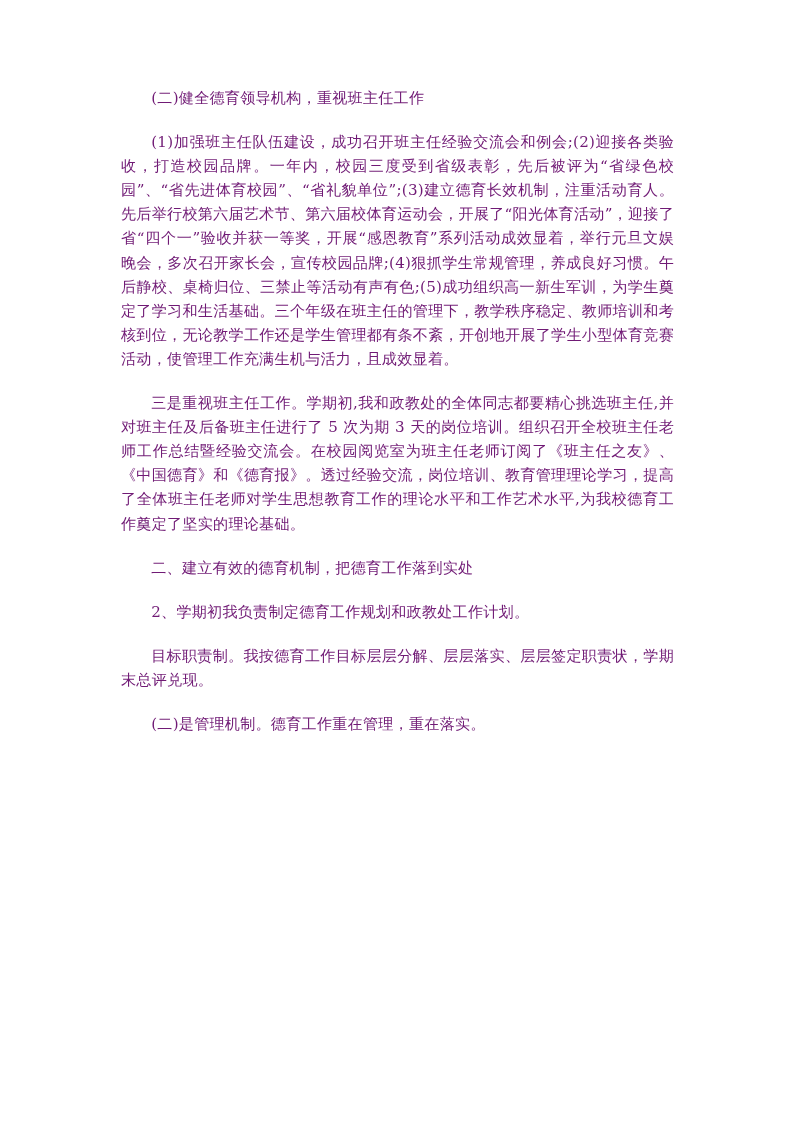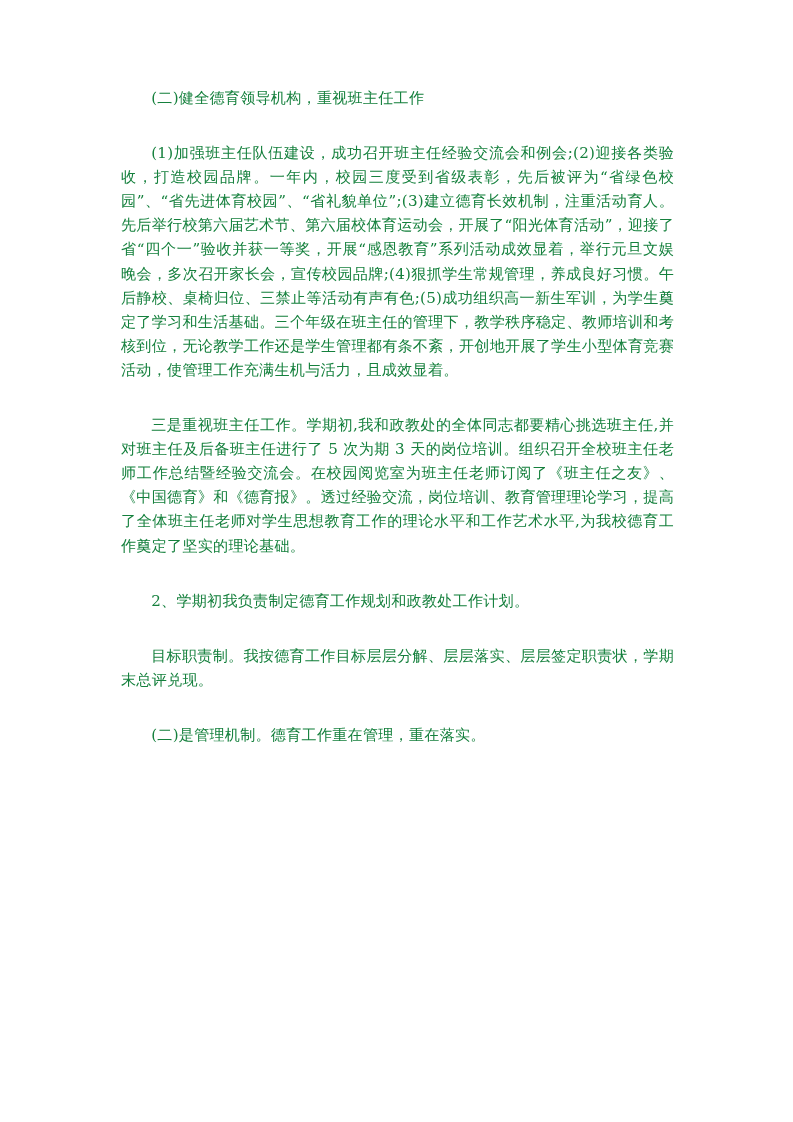--- a/index.html
+++ b/index.html
@@ -32,29 +32,29 @@
   }
 
   
   .para {
     margin: 0 0 0 0;
     font-size: 15.1px;
     line-height: 24.1px;
     text-align: justify;
     text-justify: inter-character;
     letter-spacing: 0.25px;
-    color: #15803d;
+    color: #701a75;
     text-indent: 2em;
     word-break: break-all;
     hyphens: none;
   }
 
   
   .para + .para {
-    margin-top: 31px;
+    margin-top: 20px;
   }
 
   
   .para.heading {
     text-align: left;
   }
 
   
   .para.lead {
     margin-top: 0;
@@ -72,20 +72,21 @@
   <div class="doc-body">
 
     <p class="para heading lead short">(二)健全德育领导机构，重视班主任工作</p>
 
     <p class="para">(1)加强班主任队伍建设，成功召开班主任经验交流会和例会;(2)迎接各类验收，打造校园品牌。一年内，校园三度受到省级表彰，先后被评为“省绿色校园”、“省先进体育校园”、“省礼貌单位”;(3)建立德育长效机制，注重活动育人。先后举行校第六届艺术节、第六届校体育运动会，开展了“阳光体育活动”，迎接了省“四个一”验收并获一等奖，开展“感恩教育”系列活动成效显着，举行元旦文娱晚会，多次召开家长会，宣传校园品牌;(4)狠抓学生常规管理，养成良好习惯。午后静校、桌椅归位、三禁止等活动有声有色;(5)成功组织高一新生军训，为学生奠定了学习和生活基础。三个年级在班主任的管理下，教学秩序稳定、教师培训和考核到位，无论教学工作还是学生管理都有条不紊，开创地开展了学生小型体育竞赛活动，使管理工作充满生机与活力，且成效显着。</p>
 
 
 
     <p class="para">三是重视班主任工作。学期初,我和政教处的全体同志都要精心挑选班主任,并对班主任及后备班主任进行了 5 次为期 3 天的岗位培训。组织召开全校班主任老师工作总结暨经验交流会。在校园阅览室为班主任老师订阅了《班主任之友》、《中国德育》和《德育报》。透过经验交流，岗位培训、教育管理理论学习，提高了全体班主任老师对学生思想教育工作的理论水平和工作艺术水平,为我校德育工作奠定了坚实的理论基础。</p>
 
+    <p class="para heading short">二、建立有效的德育机制，把德育工作落到实处</p>
 
 
 
     <p class="para short">2、学期初我负责制定德育工作规划和政教处工作计划。</p>
 
     <p class="para">目标职责制。我按德育工作目标层层分解、层层落实、层层签定职责状，学期末总评兑现。</p>
 
     <p class="para heading short">(二)是管理机制。德育工作重在管理，重在落实。</p>
 
 

